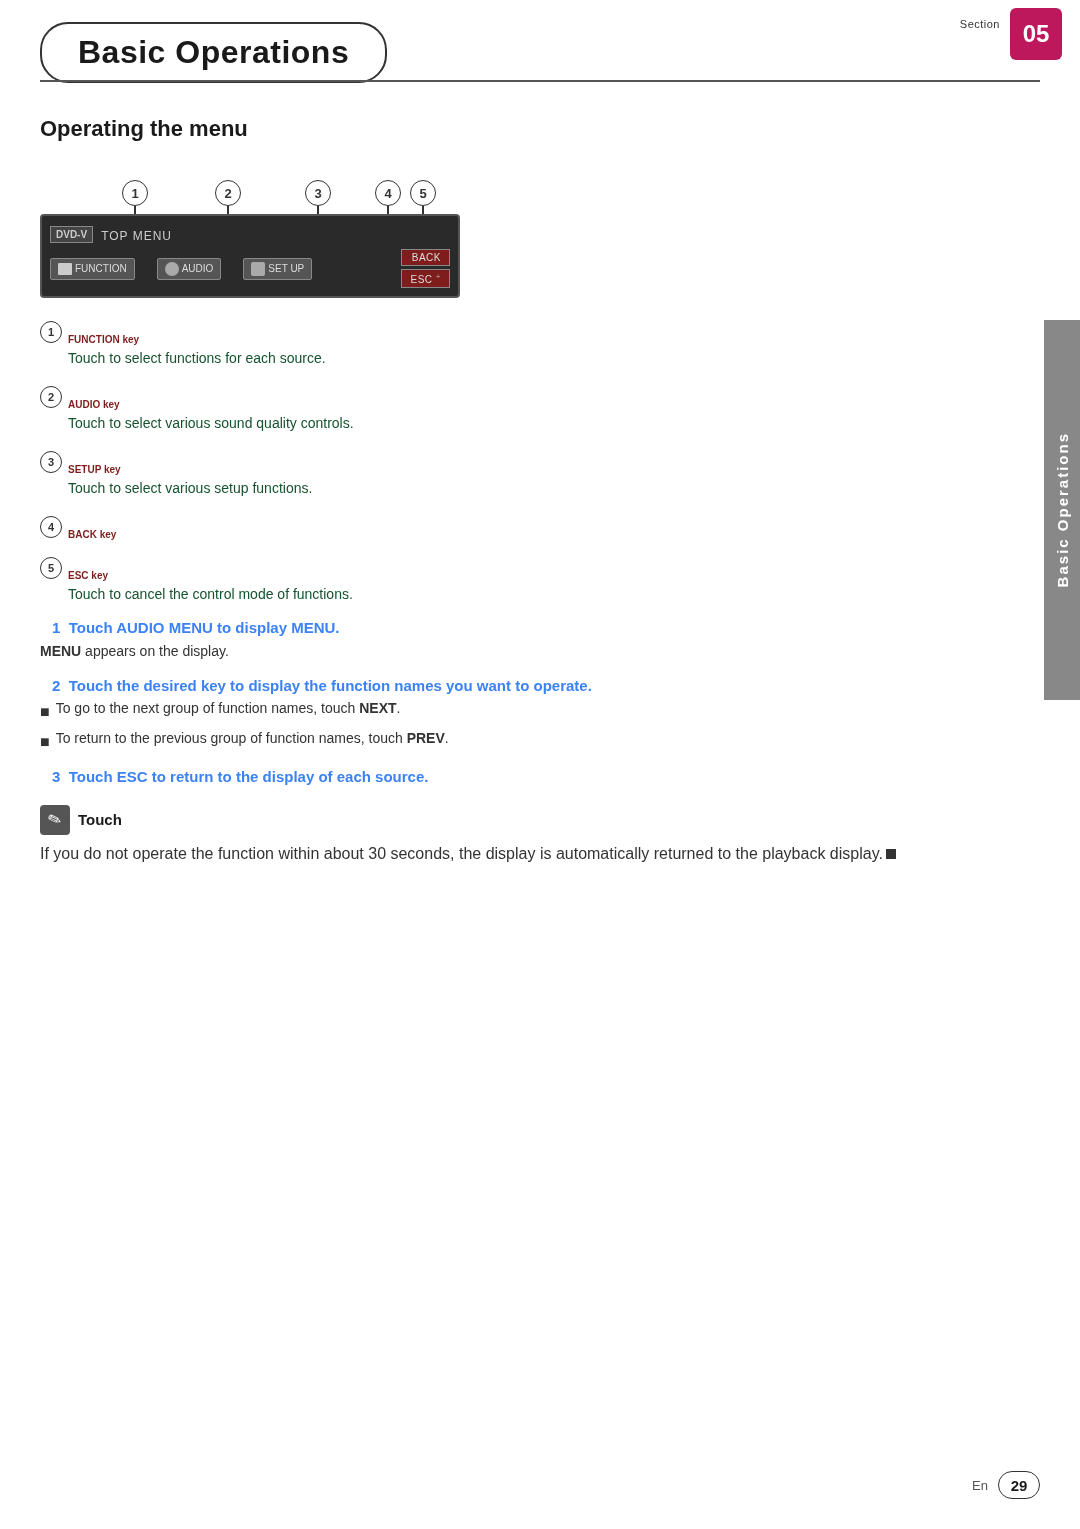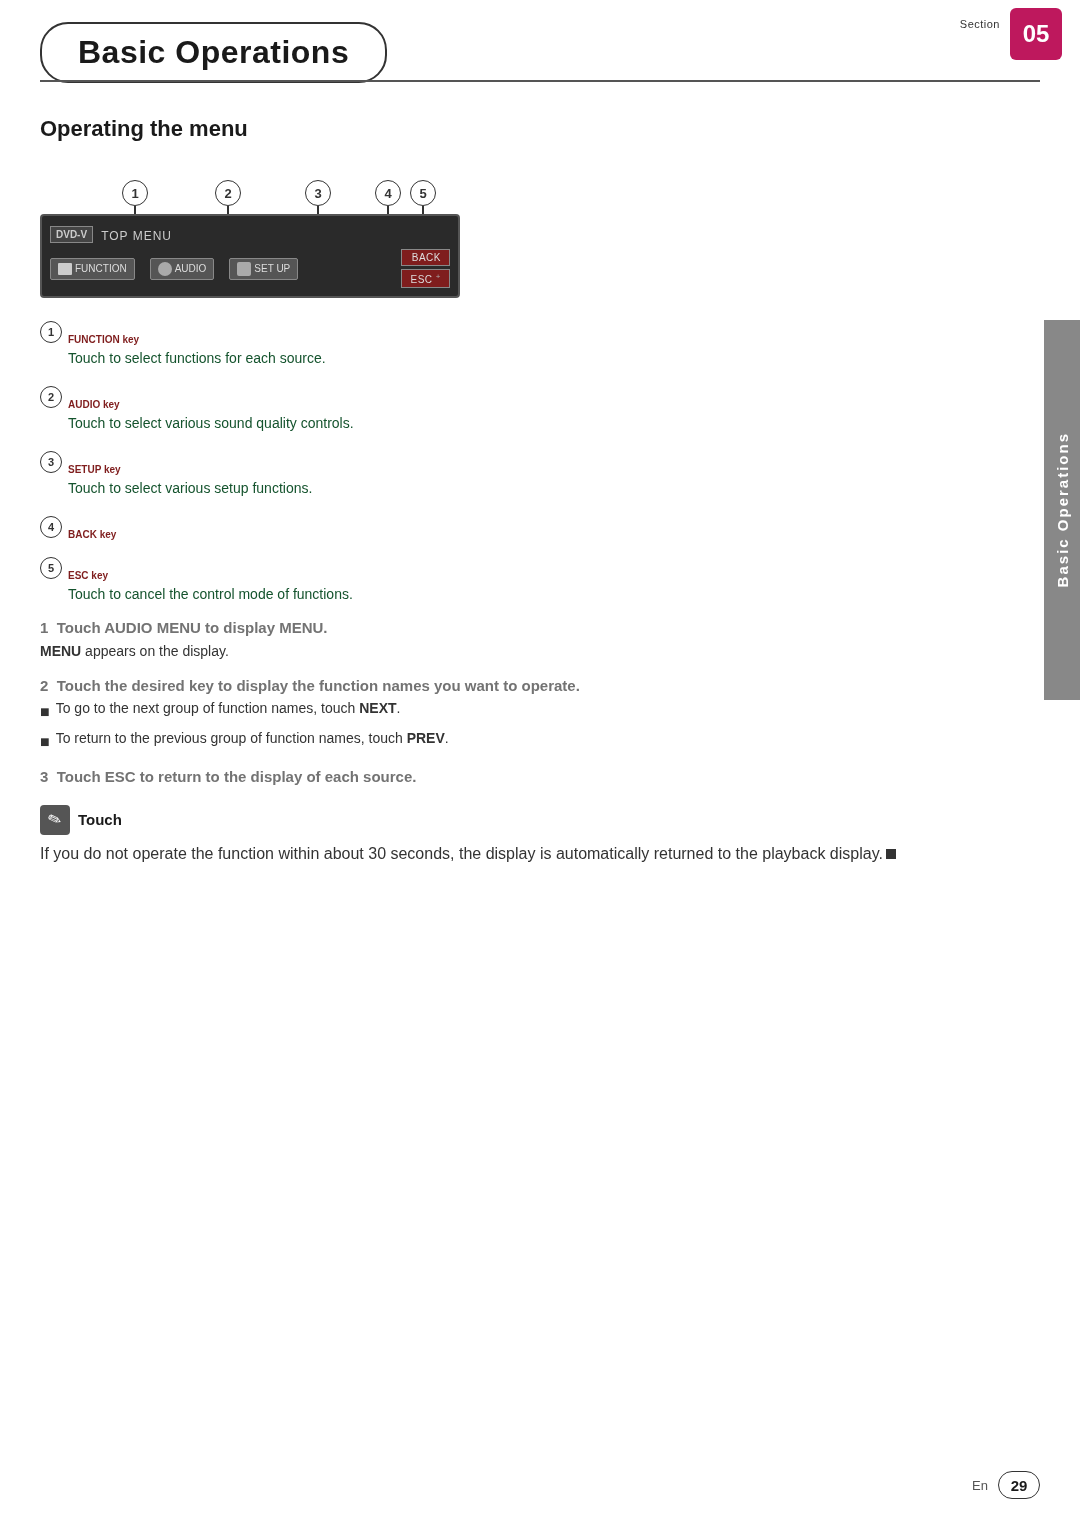--- a/index.html
+++ b/index.html
@@ -253,22 +253,23 @@
       margin-top: 10px;
     }
 
     .step-item {
       margin-bottom: 14px;
     }
 
     .step-header {
       font-size: 15px;
       font-weight: bold;
-      color: #737373;
+      color: #3b82f6;
       margin-bottom: 4px;
+      margin-left: 12px;
     }
 
     .step-header span.step-num {
       font-size: 15px;
       font-weight: bold;
     }
 
     .step-body {
       font-size: 14px;
       color: #333;
@@ -443,21 +444,21 @@
       </div>
 
       <div class="screen-mockup">
 
         <div class="screen-top-bar">
           <div class="dvd-logo">DVD-V</div>
           <div class="top-menu-label">TOP MENU</div>
         </div>
 
         <div style="display:flex; align-items:center; justify-content:space-between;">
-          <div style="display:flex; gap:15px;">
+          <div style="display:flex; gap:22px;">
 
             <div class="screen-btn">
               <div class="screen-btn-icon" style="background:#ccc; width:14px; height:12px; border-radius:1px;"></div>
               <span>FUNCTION</span>
             </div>
 
             <div class="screen-btn">
               <div style="width:14px; height:14px; border-radius:50%; background:#aaa;"></div>
               <span>AUDIO</span>
             </div>

